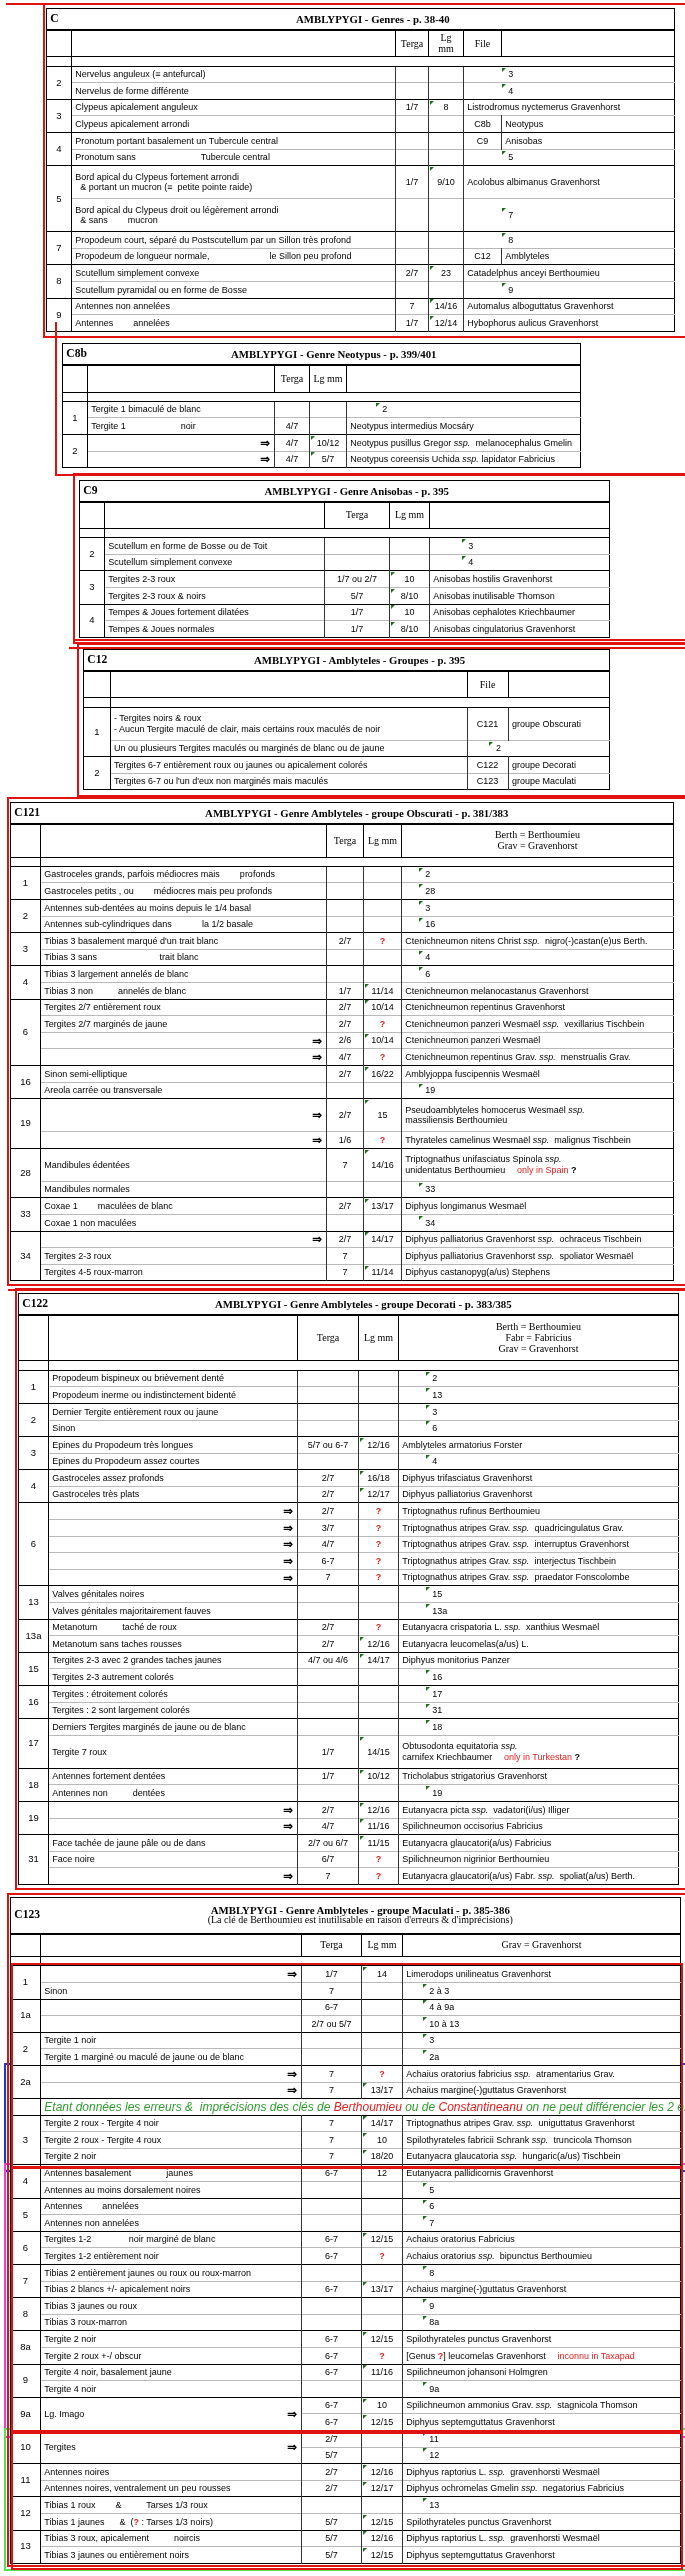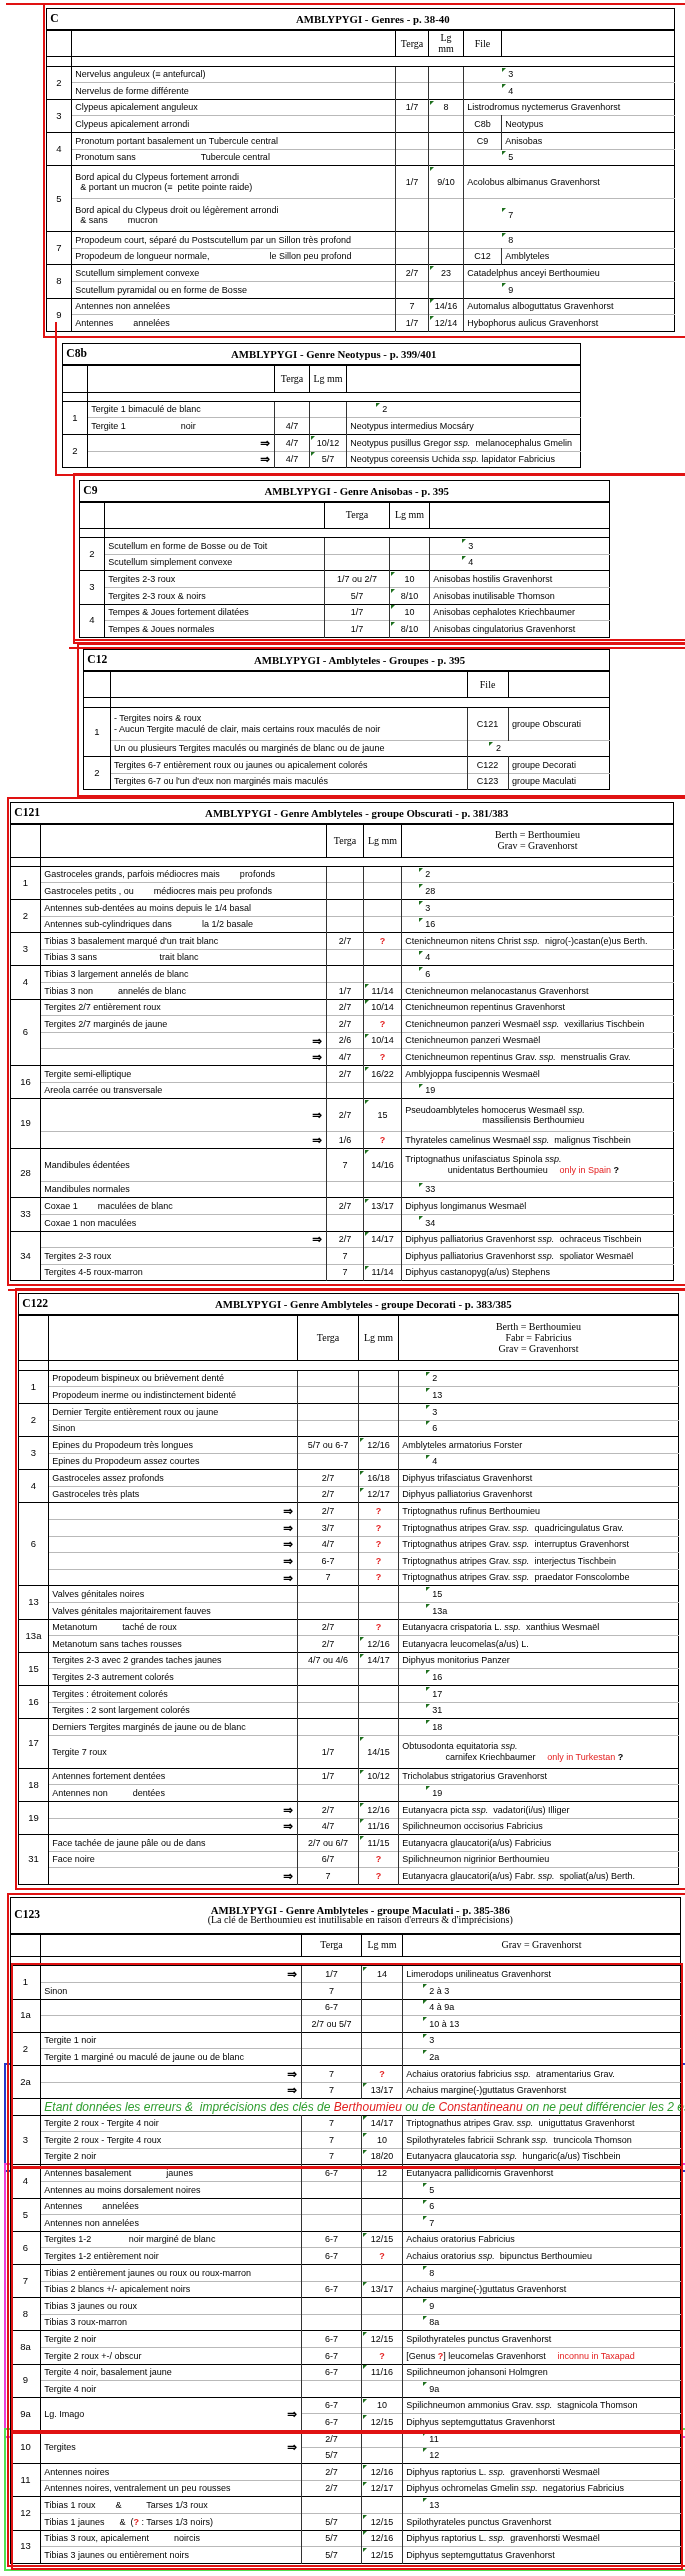--- a/index.html
+++ b/index.html
@@ -33,21 +33,21 @@
   tr.rowstart{border-top:0.8px solid #000}
   tr.rowcont{border-top:0.8px solid #b9b9b9}
   .ctri{position:absolute;left:0.8px;top:0.8px;width:0;height:0;border-top:4.1px solid var(--c-tri,#1d6f1d);border-right:4.1px solid transparent}
   .gwrap{position:relative;display:inline-block}
   .ctri2{position:absolute;left:-6.6px;top:-1.7px;width:0;height:0;border-top:4.1px solid var(--c-tri,#1d6f1d);border-right:4.1px solid transparent}
   .tbl-C .gwrap{margin-left:41px}.tbl-C8b .gwrap{margin-left:32px}.tbl-C9 .gwrap{margin-left:35px}
   .tbl-C12 .gwrap{margin-left:25px}.tbl-C121 .gwrap{margin-left:20px}.tbl-C122 .gwrap{margin-left:30px}.tbl-C123 .gwrap{margin-left:23px}
   .lq,.rq{color:var(--c-warn,#e32020);font-weight:bold}
   .redtxt{color:var(--c-warn,#e32020);margin-left:11.6px}
   .bq{font-weight:bold}
-  .r2{text-align:center;padding-right:8.3px;white-space:pre}
+  .r2{text-align:left;padding-right:8.3px;white-space:pre}
   .notecell{font-style:italic;font-size:12px;white-space:pre}
   .noteg{color:var(--c-note,#2f9e2f)} .notered{color:var(--c-warn,#e32020)}
   
   .tbl-C{width:629px}.tbl-C .c-num{width:25px}.tbl-C .c-desc{width:324px}.tbl-C .c-terga{width:33px}.tbl-C .c-lg{width:35px}.tbl-C .c-file{width:38px}
   .tbl-C8b{width:519px}.tbl-C8b .c-num{width:25px}.tbl-C8b .c-desc{width:187px}.tbl-C8b .c-terga{width:35px}.tbl-C8b .c-lg{width:37px}
   .tbl-C9{width:531px}.tbl-C9 .c-num{width:25px}.tbl-C9 .c-desc{width:220px}.tbl-C9 .c-terga{width:65px}.tbl-C9 .c-lg{width:40px}
   .tbl-C12{width:527px}.tbl-C12 .c-num{width:26.6px}.tbl-C12 .c-desc{width:357px}.tbl-C12 .c-file{width:41px}
   .tbl-C121{width:664px}.tbl-C121 .c-num{width:30px}.tbl-C121 .c-desc{width:286px}.tbl-C121 .c-terga{width:37px}.tbl-C121 .c-lg{width:38px}
   .tbl-C122{width:661px}.tbl-C122 .c-num{width:30px}.tbl-C122 .c-desc{width:249px}.tbl-C122 .c-terga{width:61px}.tbl-C122 .c-lg{width:40px}
   .tbl-C123{width:671px}.tbl-C123 .c-num{width:30px}.tbl-C123 .c-desc{width:261px}.tbl-C123 .c-terga{width:60px}.tbl-C123 .c-lg{width:41px}
@@ -478,21 +478,21 @@
             <td class="res"><span class="rtext">Ctenichneumon panzeri Wesmaël</span></td>
           </tr>
           <tr class="rowcont">
             <td class="desc"><span class="arrow">⇒</span></td>
             <td class="tc">4/7</td>
             <td class="lg"><span class="lq">?</span></td>
             <td class="res"><span class="rtext">Ctenichneumon repentinus Grav. <i>ssp.</i>  menstrualis Grav.</span></td>
           </tr>
           <tr class="rowstart">
             <td class="num" rowspan="2">16</td>
-            <td class="desc"><span class="dtext">Tergite semi-elliptique</span></td>
+            <td class="desc"><span class="dtext">Sinon semi-elliptique</span></td>
             <td class="tc">2/7</td>
             <td class="lg"><span class="ctri"></span>16/22</td>
             <td class="res"><span class="rtext">Amblyjoppa fuscipennis Wesmaël</span></td>
           </tr>
           <tr class="rowcont">
             <td class="desc"><span class="dtext">Areola carrée ou transversale</span></td>
             <td class="tc"></td>
             <td class="lg"></td>
             <td class="res"><span class="gwrap"><span class="ctri2"></span>19</span></td>
           </tr>

